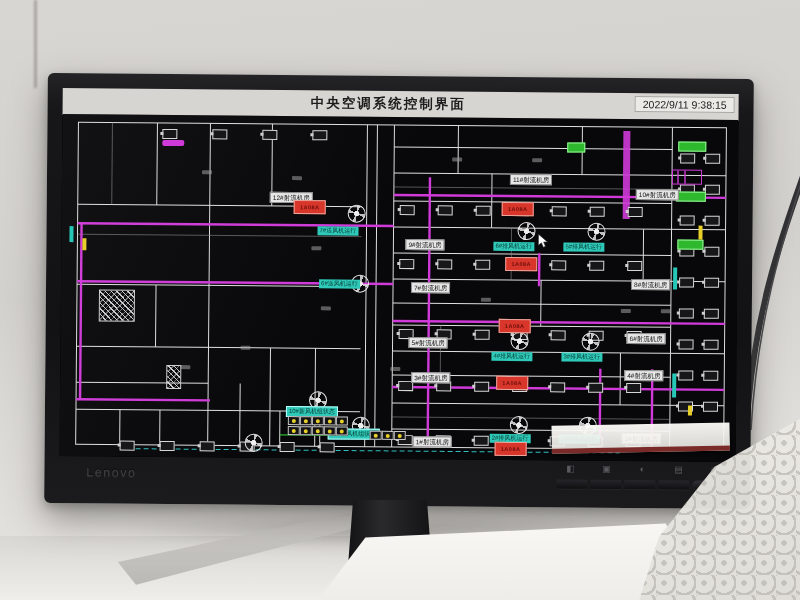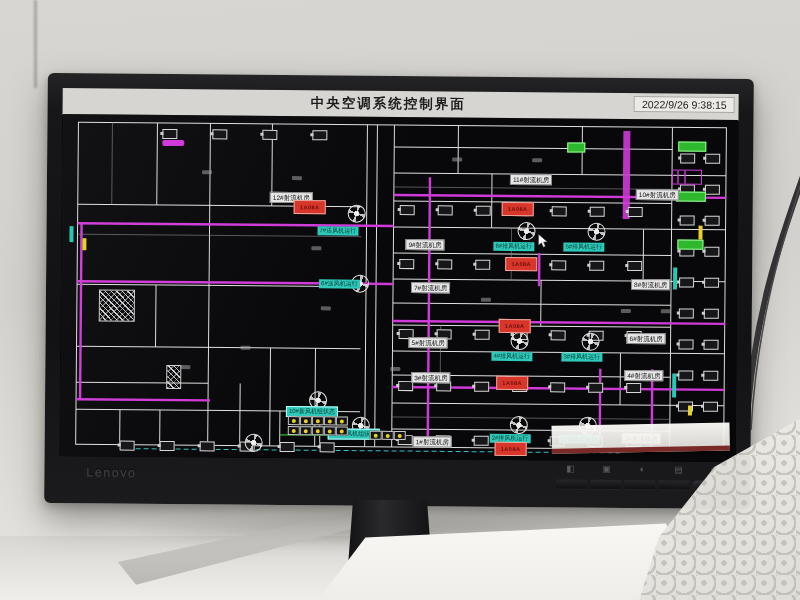--- a/index.html
+++ b/index.html
@@ -98,21 +98,21 @@
     <path d="M 804 174 C 782 242 757 322 751 430" stroke="#4a4a4d" stroke-width="1.5" fill="none"></path>
   </svg>
 
   <div class="stand-arm"></div>
   <div class="stand-neck"></div>
 
   <div class="monitor">
     <div class="screen">
       <div class="titlebar">
         <span class="page-title">中央空调系统控制界面</span>
-        <span class="clock">2022/9/26 9:38:15</span>
+        <span class="clock">2022/9/11 9:38:15</span>
       </div>
       <div class="canvas">
         <svg class="walls-svg" width="676" height="342">
           <g stroke="#dedede" stroke-width="1" fill="none">
             <rect x="16" y="8" width="648" height="322"></rect>
             <path d="M16 90 H300 M16 170 H300 M16 232 H300 M16 268 H148 M16 295 H300"></path>
             <path d="M95 8 V90 M148 8 V330 M210 8 V90 M95 170 V232 M210 232 V330 M255 232 V330 M60 295 V330 M100 295 V330 M180 268 V330 M220 295 V330 M260 295 V330"></path>
             <path d="M305 8 V330 M315 8 V330 M332 8 V330"></path>
             <path d="M332 30 H610 M332 56 H664 M332 84 H610 M332 110 H664 M332 136 H610 M332 162 H664 M332 186 H610 M332 208 H610 M332 234 H664 M332 258 H610 M332 286 H664 M332 312 H610"></path>
             <path d="M610 8 V330 M430 56 V110 M520 8 V56 M480 162 V208 M560 234 V286 M396 8 V56 M582 110 V162"></path>

